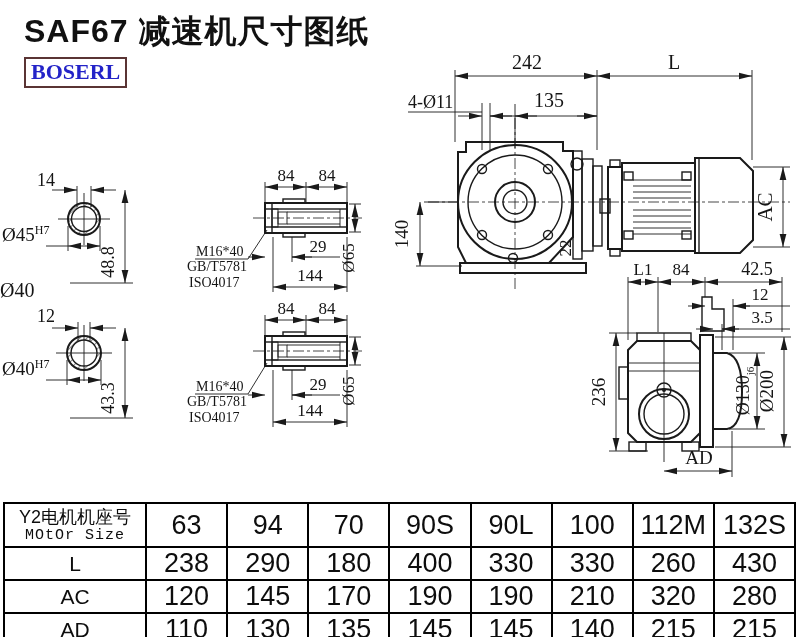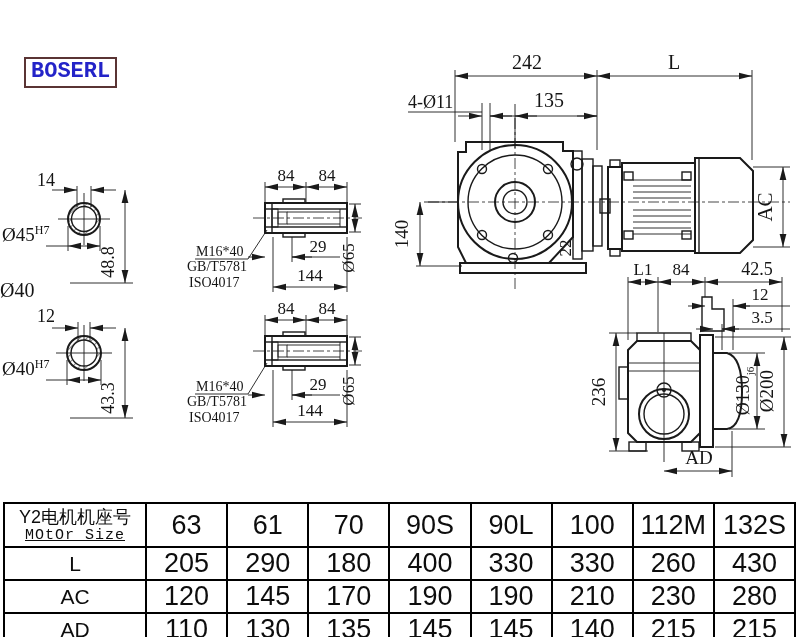--- a/index.html
+++ b/index.html
@@ -1,44 +1,45 @@
 <!DOCTYPE html>
 <html><head>
 <meta charset="utf-8">
 <style>
   html,body{margin:0;padding:0;background:#fff;}
   #stage{position:relative;width:800px;height:637px;background:#ffffff;overflow:hidden;
          font-family:"Liberation Serif",serif;color:#111;}
   #title{position:absolute;left:24px;top:10px;font-family:"Liberation Sans",sans-serif;
          font-weight:bold;font-size:32px;letter-spacing:1px;color:#111;white-space:nowrap;}
   #logo{position:absolute;left:24px;top:57px;border:2px solid #5a3434;color:#2323c8;
-        font-family:Liberation Mono, monospace;font-size:22px;font-weight:bold;
+        font-family:Liberation Serif, serif;font-size:22px;font-weight:bold;
         padding:0 5px 1px 5px;line-height:26px;background:#fff;}
   svg{position:absolute;left:0;top:0;}
   svg text{fill:#151515;font-family:"Liberation Serif",serif;}
   .ol{stroke:#1a1a1a;stroke-width:2;fill:none;}
   .ol2{stroke:#1a1a1a;stroke-width:1.4;fill:none;}
   .tl{stroke:#1a1a1a;stroke-width:0.9;fill:none;}
   .cl{stroke:#1a1a1a;stroke-width:0.8;fill:none;stroke-dasharray:11 3 3 3;}
   .wh{fill:#ffffff;}
   #size-table{position:absolute;left:3px;top:502px;width:793px;height:132px;
       border-collapse:collapse;table-layout:fixed;background:#fff;}
   #size-table td,#size-table th{border:2px solid #000;text-align:center;vertical-align:middle;
       padding:0;font-weight:normal;color:#0d0d0d;}
   #size-table .hdr-cn{font-family:"Liberation Sans",sans-serif;font-size:18px;line-height:20px;}
-  #size-table .hdr-en{font-family:"Liberation Mono",monospace;font-size:15px;line-height:17px;letter-spacing:1px;text-decoration:underline;}
+  #size-table .hdr-en{font-family:"Liberation Mono",monospace;font-size:15px;line-height:17px;letter-spacing:1px;}
   #size-table .num{font-family:"Liberation Sans",sans-serif;font-size:27px;}
   #size-table .rowlab{font-family:"Liberation Sans",sans-serif;font-size:21px;}
   tr.r0{height:44px;} tr.rr{height:29px;}
 </style>
 </head>
 <body>
 
 <div id="stage">
 
+  <div id="title">SAF67 减速机尺寸图纸</div>
   <div id="logo">BOSERL</div>
 
   <svg width="800" height="500" viewBox="0 0 800 500">
     <defs>
       <marker id="mE" viewBox="0 0 12 8" refX="12" refY="4" markerWidth="13" markerHeight="9" orient="auto" markerUnits="userSpaceOnUse">
           <path d="M0,0.9 L12,4 L0,7.1 Z" fill="#1a1a1a"></path>
         </marker>
       <marker id="mS" viewBox="0 0 12 8" refX="0" refY="4" markerWidth="13" markerHeight="9" orient="auto" markerUnits="userSpaceOnUse">
           <path d="M12,0.9 L0,4 L12,7.1 Z" fill="#1a1a1a"></path>
         </marker>
@@ -312,48 +313,48 @@
   </svg>
 
   <table id="size-table">
     <tbody>
         <tr class="r0">
       <th style="width:140px;">
         <div class="hdr-cn">Y2电机机座号</div>
         <div class="hdr-en">MOtOr Size</div>
       </th>
       <td class="num">63</td>
-      <td class="num">61</td>
+      <td class="num">94</td>
       <td class="num">70</td>
       <td class="num">90S</td>
       <td class="num">90L</td>
       <td class="num">100</td>
       <td class="num">112M</td>
       <td class="num">132S</td>
     </tr>
     <tr class="rr">
       <th class="rowlab">L</th>
-      <td class="num">205</td>
+      <td class="num">238</td>
       <td class="num">290</td>
       <td class="num">180</td>
       <td class="num">400</td>
       <td class="num">330</td>
       <td class="num">330</td>
       <td class="num">260</td>
       <td class="num">430</td>
     </tr>
     <tr class="rr">
       <th class="rowlab">AC</th>
       <td class="num">120</td>
       <td class="num">145</td>
       <td class="num">170</td>
       <td class="num">190</td>
       <td class="num">190</td>
       <td class="num">210</td>
-      <td class="num">230</td>
+      <td class="num">320</td>
       <td class="num">280</td>
     </tr>
     <tr class="rr">
       <th class="rowlab">AD</th>
       <td class="num">110</td>
       <td class="num">130</td>
       <td class="num">135</td>
       <td class="num">145</td>
       <td class="num">145</td>
       <td class="num">140</td>

